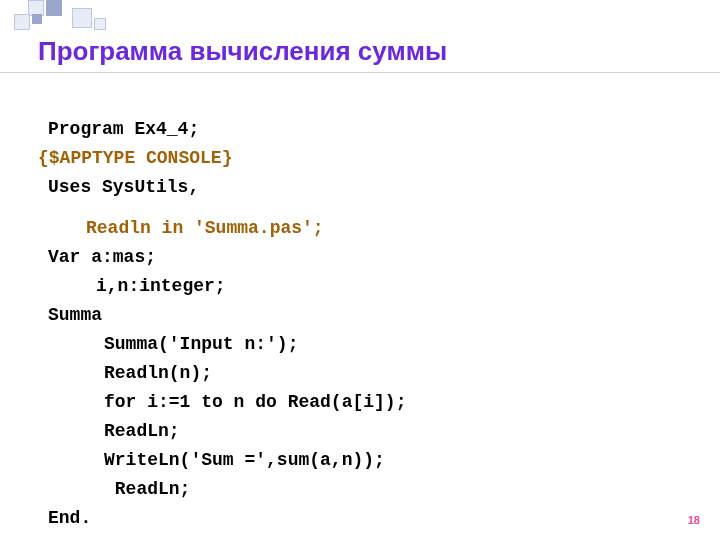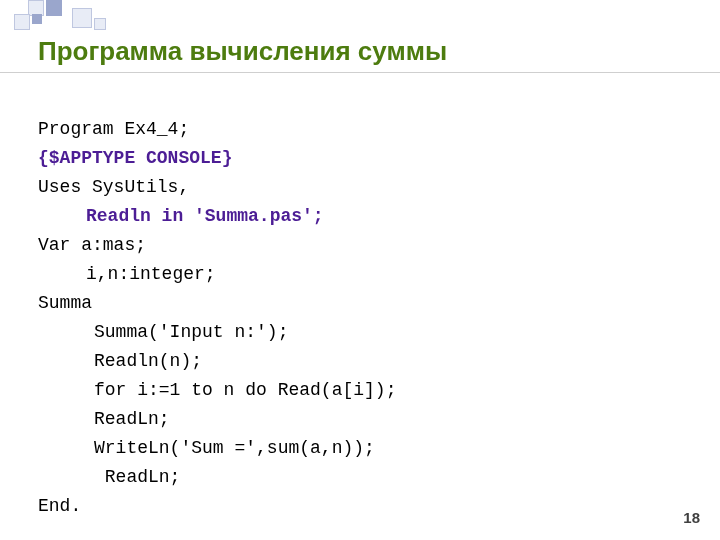--- a/index.html
+++ b/index.html
@@ -28,52 +28,52 @@
   .deco .sq.filled {
     background: #9aa6cc;
     border-color: #9aa6cc;
   }
   .slide-title {
     position: absolute;
     top: 36px;
     left: 38px;
     font-size: 26px;
     font-weight: bold;
-    color: #4d7c0f;
+    color: #6d28d9;
   }
   .rule {
     position: absolute;
     top: 72px;
     left: 0;
     width: 720px;
     height: 1px;
     background: #cfcfcf;
   }
   .code {
     position: absolute;
     top: 86px;
     left: 38px;
     font-family: "Courier New", Courier, monospace;
     font-size: 18px;
     line-height: 29px;
     color: #000;
     white-space: pre;
   }
-  .code .bold { font-weight: normal; }
-  .code .teal { color: #4c1d95; font-weight: bold; }
+  .code .bold { font-weight: bold; margin-left: 10px; }
+  .code .teal { color: #a16207; font-weight: bold; margin-top: 12px; }
   .code .indent1 { padding-left: 48px; display: inline-block; }
   .code .indent2 { padding-left: 56px; display: inline-block; }
   .page-num {
     position: absolute;
     bottom: 14px;
     right: 20px;
     font-family: Arial, Helvetica, sans-serif;
-    font-size: 15px;
+    font-size: 11px;
     font-weight: bold;
-    color: #404040;
+    color: #ec4899;
   }
 </style>
 </head>
 <body>
 
 <div class="deco">
   <div class="sq" style="left:28px; top:0px;  width:16px; height:16px;"></div>
   <div class="sq filled" style="left:46px; top:0px;  width:16px; height:16px;"></div>
   <div class="sq" style="left:14px; top:14px; width:16px; height:16px;"></div>
   <div class="sq filled" style="left:32px; top:14px; width:10px; height:10px;"></div>

